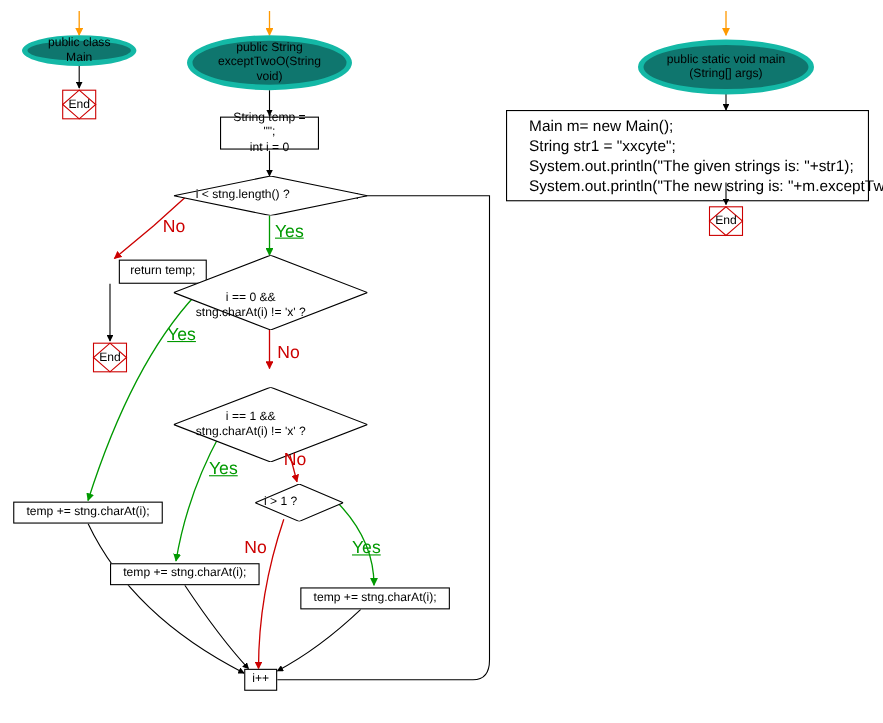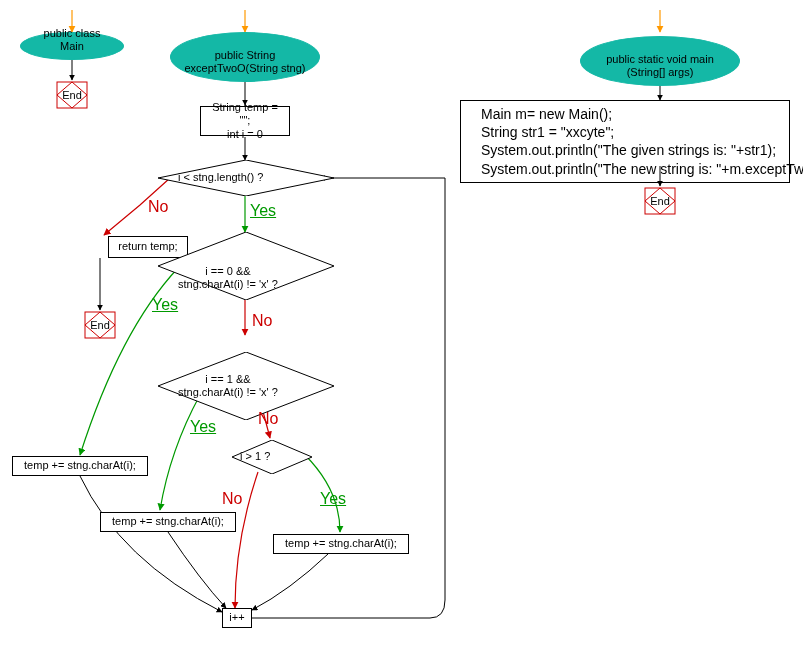--- a/index.html
+++ b/index.html
@@ -15,25 +15,24 @@
   }
   .node {
     position: absolute;
     text-align: center;
     display: flex;
     align-items: center;
     justify-content: center;
     line-height: 1.2;
   }
   .ellipse {
-    border: 1px solid #14b8a6;
+    border: 5px solid #14b8a6;
     border-radius: 50%;
-    background: #14b8a6;
+    background: #0f766e;
     padding: 6px 12px;
-    align-items: flex-end;
   }
   .rect {
     border: 1px solid #000;
     background: #fff;
     padding: 3px 6px;
   }
   .diamond-wrap {
     position: absolute;
   }
   .diamond-svg {
@@ -152,21 +151,21 @@
 <div class="end-node" style="left:52px; top:80px;">
   <svg width="40" height="30">
     <rect x="5" y="2" width="30" height="26" fill="#fff" stroke="#cc0000"></rect>
     <polygon points="20,2 35,15 20,28 5,15" fill="none" stroke="#cc0000"></polygon>
   </svg>
   <span class="end-txt">End</span>
 </div>
 
 <div class="node ellipse" style="left:170px; top:32px; width:150px; height:50px;">
   <span style="white-space:pre-line;">public String
-exceptTwoO(String stng)</span>
+exceptTwoO(String void)</span>
 </div>
 
 <div class="node rect" style="left:200px; top:106px; width:90px; height:30px;">
   <span style="white-space:pre-line;">String temp = "";
 int i = 0</span>
 </div>
 
 <div class="diamond-wrap" style="left:158px; top:160px; width:176px; height:36px;">
   <svg class="diamond-svg" width="176" height="36">
       <polygon points="88,0 176,18 88,36 0,18" fill="#fff" stroke="#000"></polygon>

